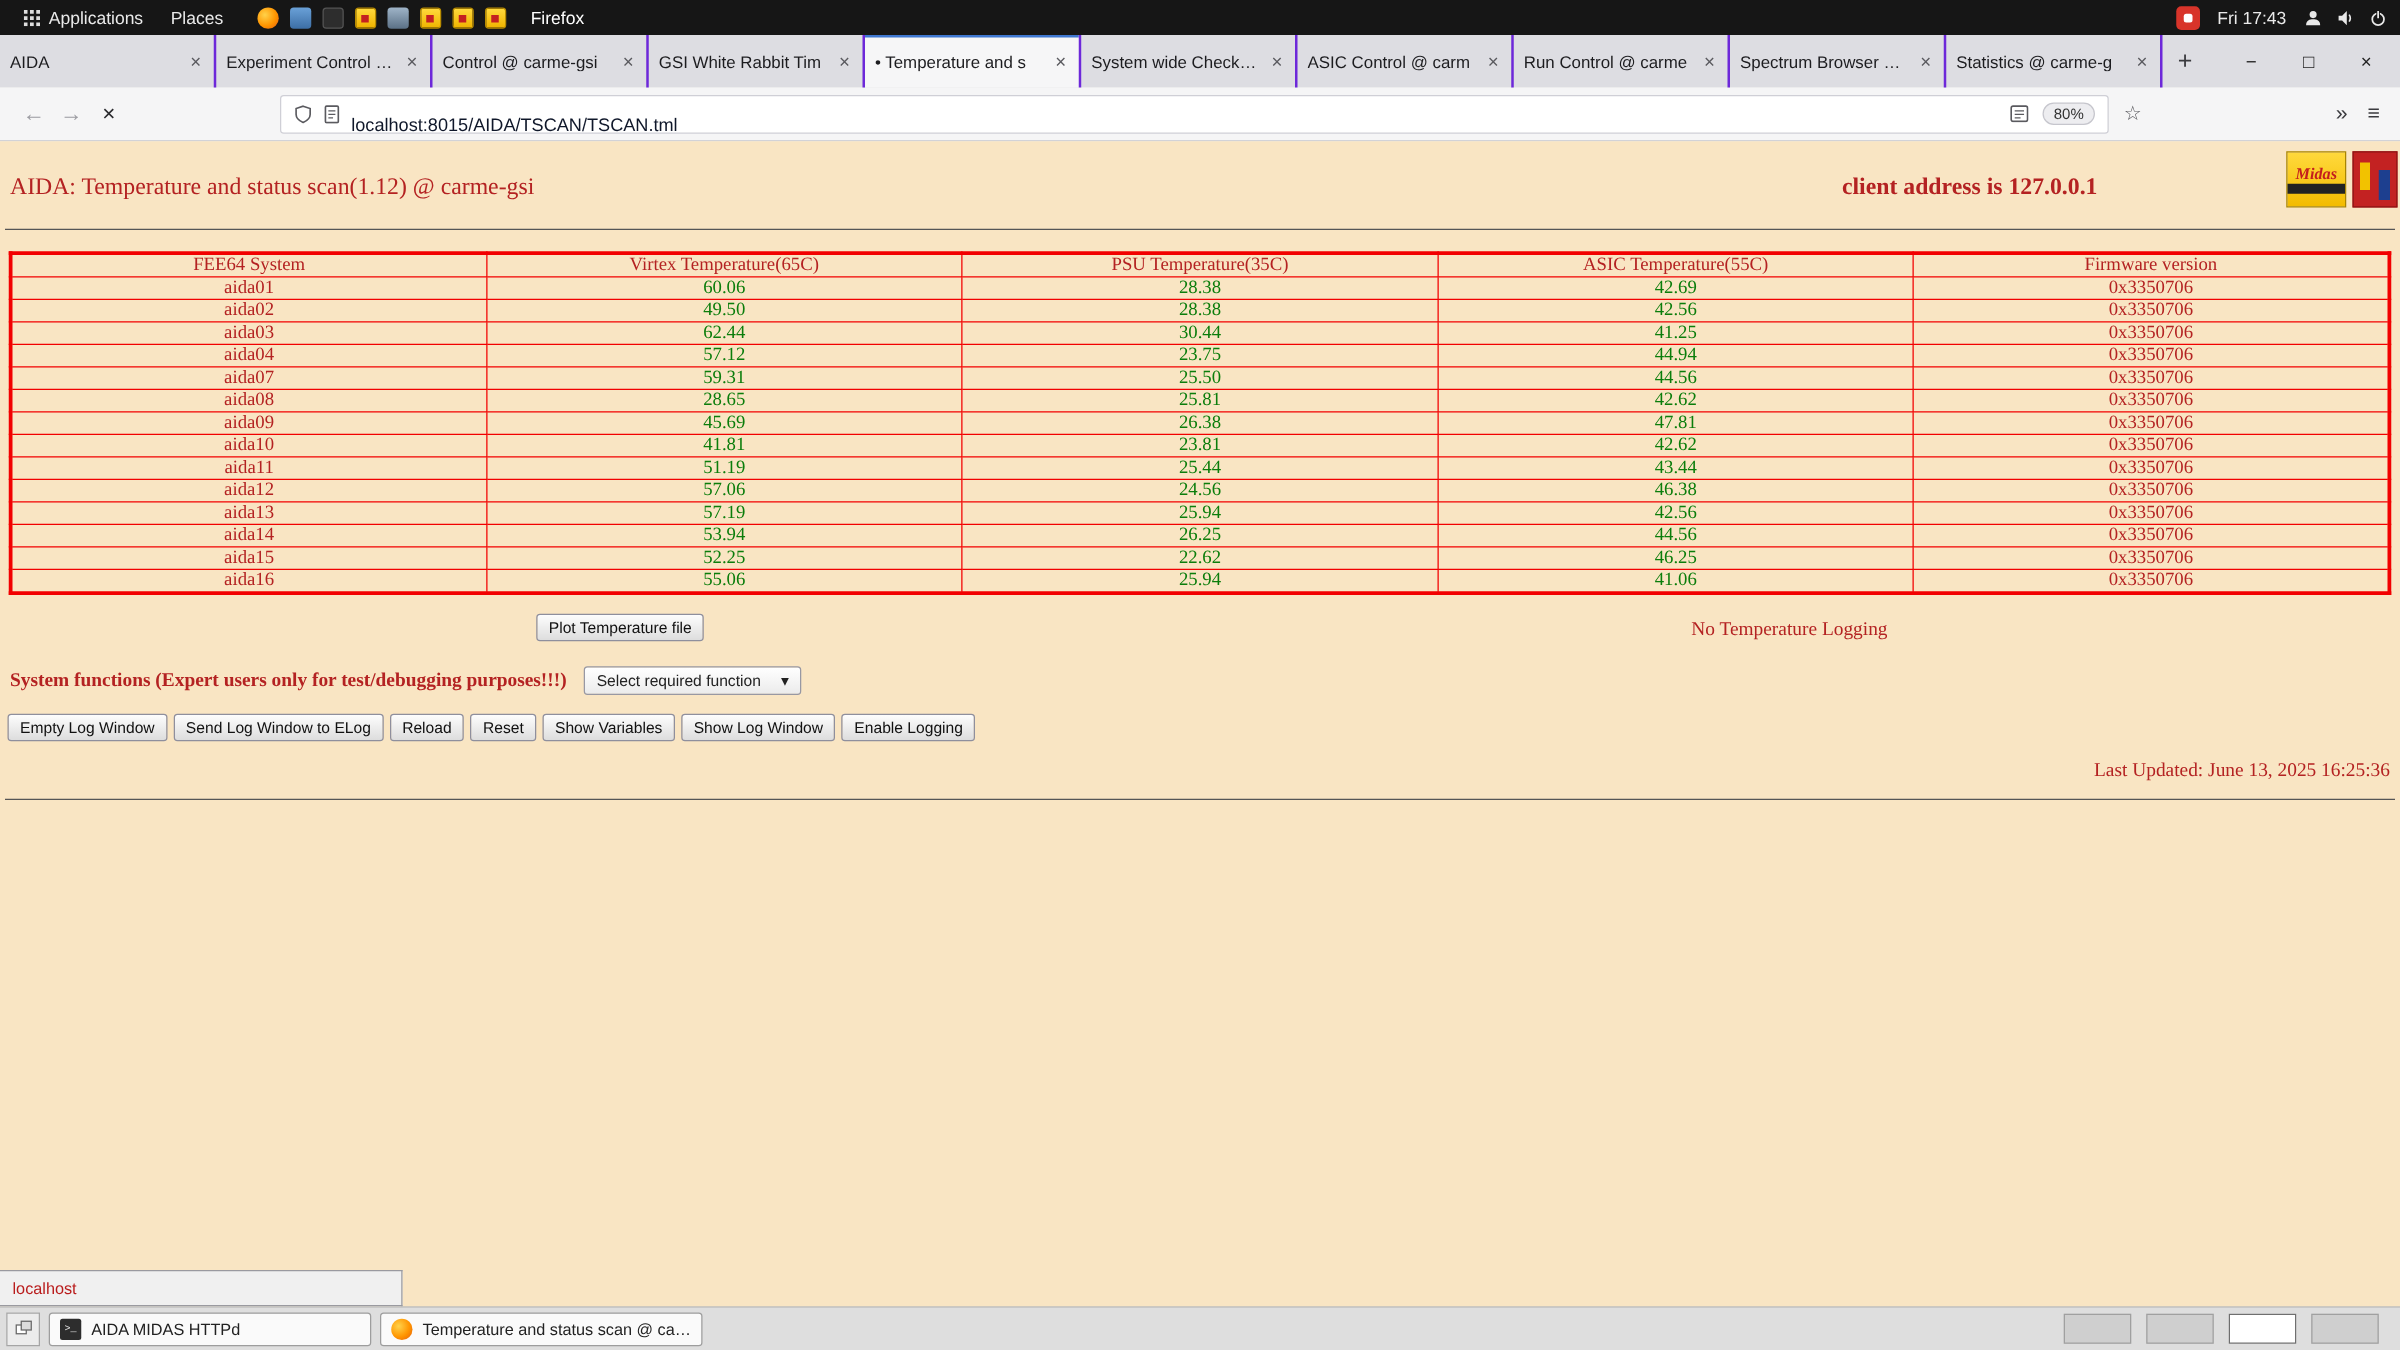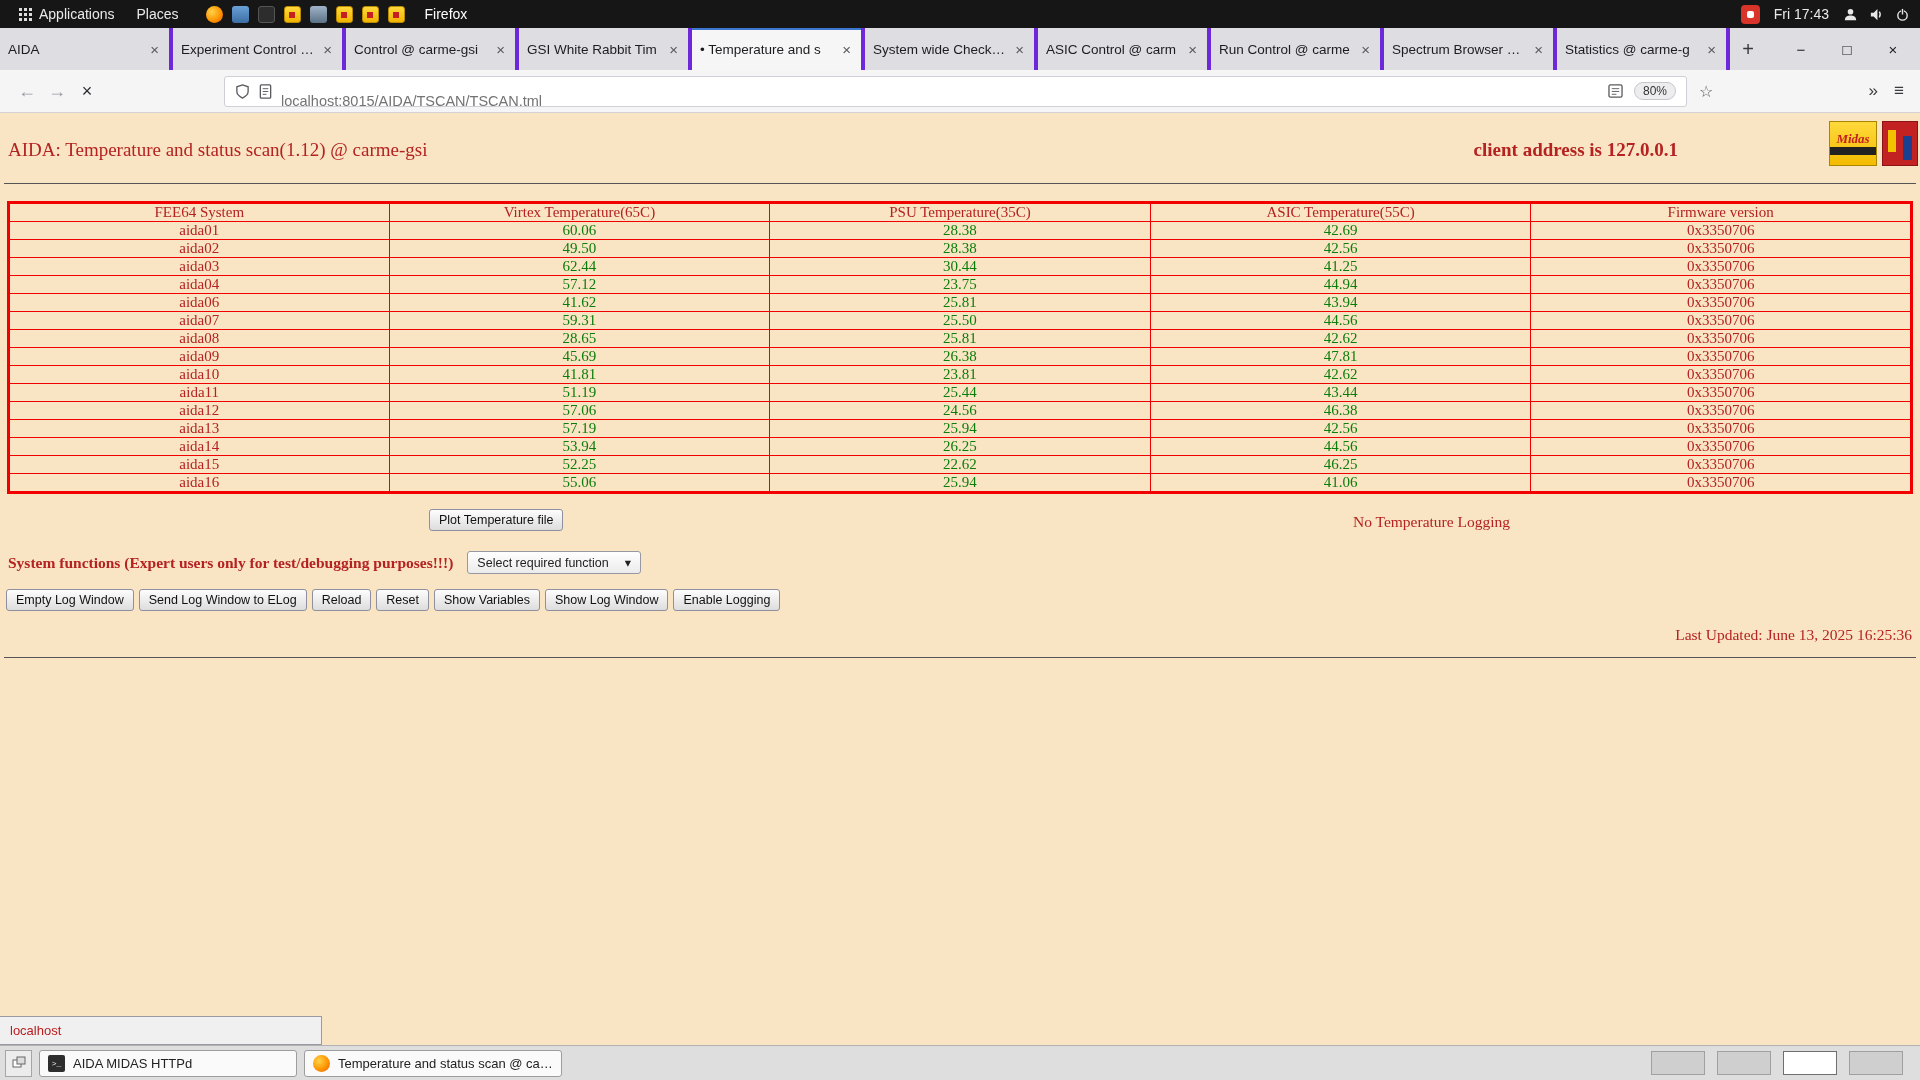--- a/index.html
+++ b/index.html
@@ -30,21 +30,21 @@
   .rec-ic { width:19px; height:19px; border-radius:4px; background:#d8342a; position:relative; }
   .rec-ic::after { content:""; position:absolute; left:6px; top:6px; width:7px; height:7px; background:#fff; border-radius:2px; }
   .sysicons { display:flex; align-items:center; gap:11px; }
   .sysicons svg { display:block; }
 
   
   .tabbar { height:42px; background:#dddde2; display:flex; align-items:stretch; }
   .tabs-strip { display:flex; align-items:stretch; }
   .tab {
     width:173px; display:flex; align-items:center; gap:6px; padding:0 8px;
-    font-size:13.5px; color:#1c1c1f; border-right:4px solid #6d28d9; cursor:default;
+    font-size:13.5px; color:#1c1c1f; border-right:2px solid #6d28d9; cursor:default;
     position:relative;
   }
   .tab.active { background:#f6f6f7; box-shadow:inset 0 2px 0 #3e77d0; }
   .tab-label { flex:1; white-space:nowrap; overflow:hidden; text-overflow:ellipsis; }
   .tab-close { color:#5a5a5f; font-size:15px; padding:0 2px; flex:0 0 auto; }
   .newtab { width:36px; display:flex; align-items:center; justify-content:center; font-size:20px; color:#3a3a3e; }
   .win-controls { margin-left:auto; display:flex; align-items:stretch; padding-right:4px; }
   .win-btn { width:46px; display:flex; align-items:center; justify-content:center; font-size:15px; color:#222; }
 
   
@@ -54,21 +54,21 @@
   }
   .nav-btn { width:30px; height:30px; display:flex; align-items:center; justify-content:center;
     font-size:18px; border-radius:3px; }
   .nav-dim { color:#9b9ba1; }
   .nav-dark { color:#2c2c30; }
   .urlbar {
     margin-left:122px; width:1463px; height:31px; background:#ffffff;
     border:1px solid #cfcfd6; border-radius:3px;
     display:flex; align-items:center; gap:9px; padding:0 10px;
   }
-  .url-text { font-size:14.5px; color:#737373; white-space:nowrap;margin-top:20px; }
+  .url-text { font-size:14.5px; color:#0f172a; white-space:nowrap;margin-top:20px; }
   .url-right { margin-left:auto; display:flex; align-items:center; gap:11px; }
   .zoom-pill { border:1px solid #c6c6cd; background:#ededf0; border-radius:10px;
     font-size:12px; padding:1px 8px; color:#333; }
   .star-btn { font-size:16px; color:#5a5a5f; margin-left:12px; }
   .nav-extra { margin-left:auto; display:flex; align-items:center; gap:16px; padding-right:4px;
     font-size:17px; color:#3a3a3e; }
 
   
   .content {
     height:932px; background:#f9e5c3; position:relative; overflow:hidden;
@@ -362,27 +362,20 @@
 
         <tr>
           <td class="c-red">aida04</td>
           <td class="c-green">57.12</td>
           <td class="c-green">23.75</td>
           <td class="c-green">44.94</td>
           <td class="c-red">0x3350706</td>
         </tr>
 
 
-        <tr>
-          <td class="c-red">aida06</td>
-          <td class="c-green">41.62</td>
-          <td class="c-green">25.81</td>
-          <td class="c-green">43.94</td>
-          <td class="c-red">0x3350706</td>
-        </tr>
 
         <tr>
           <td class="c-red">aida07</td>
           <td class="c-green">59.31</td>
           <td class="c-green">25.50</td>
           <td class="c-green">44.56</td>
           <td class="c-red">0x3350706</td>
         </tr>
 
         <tr>

